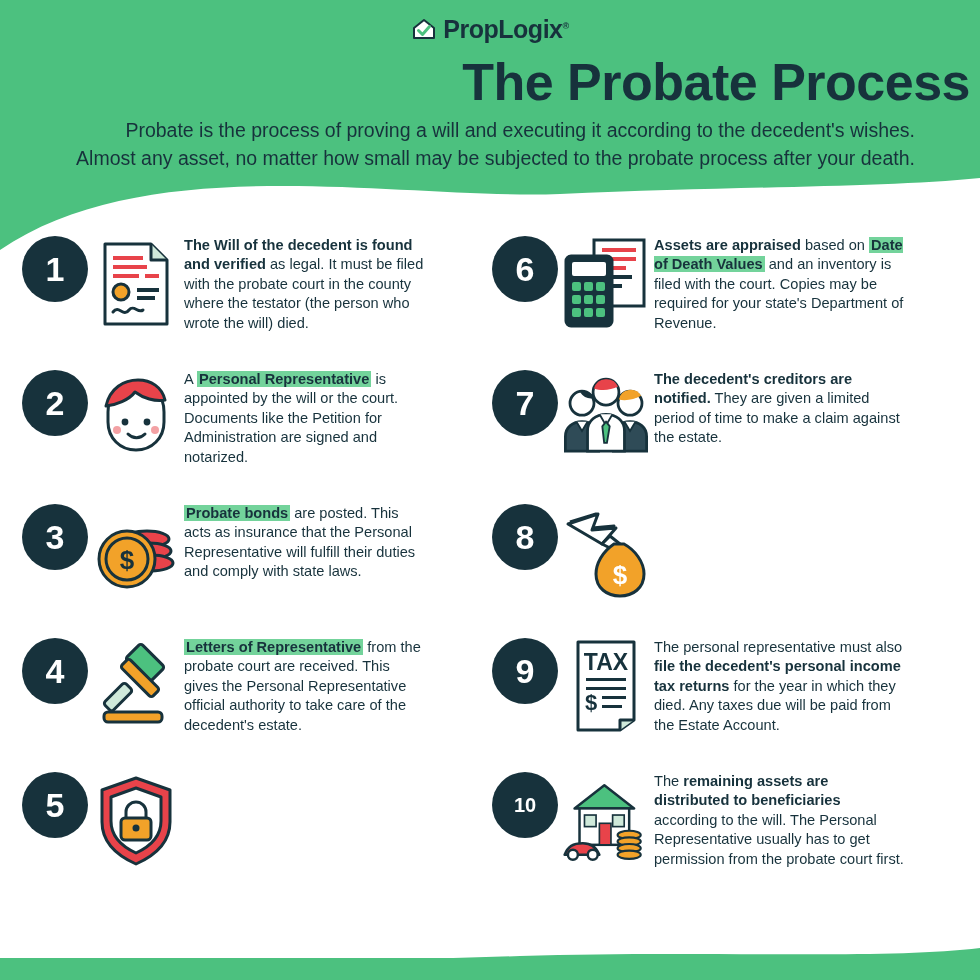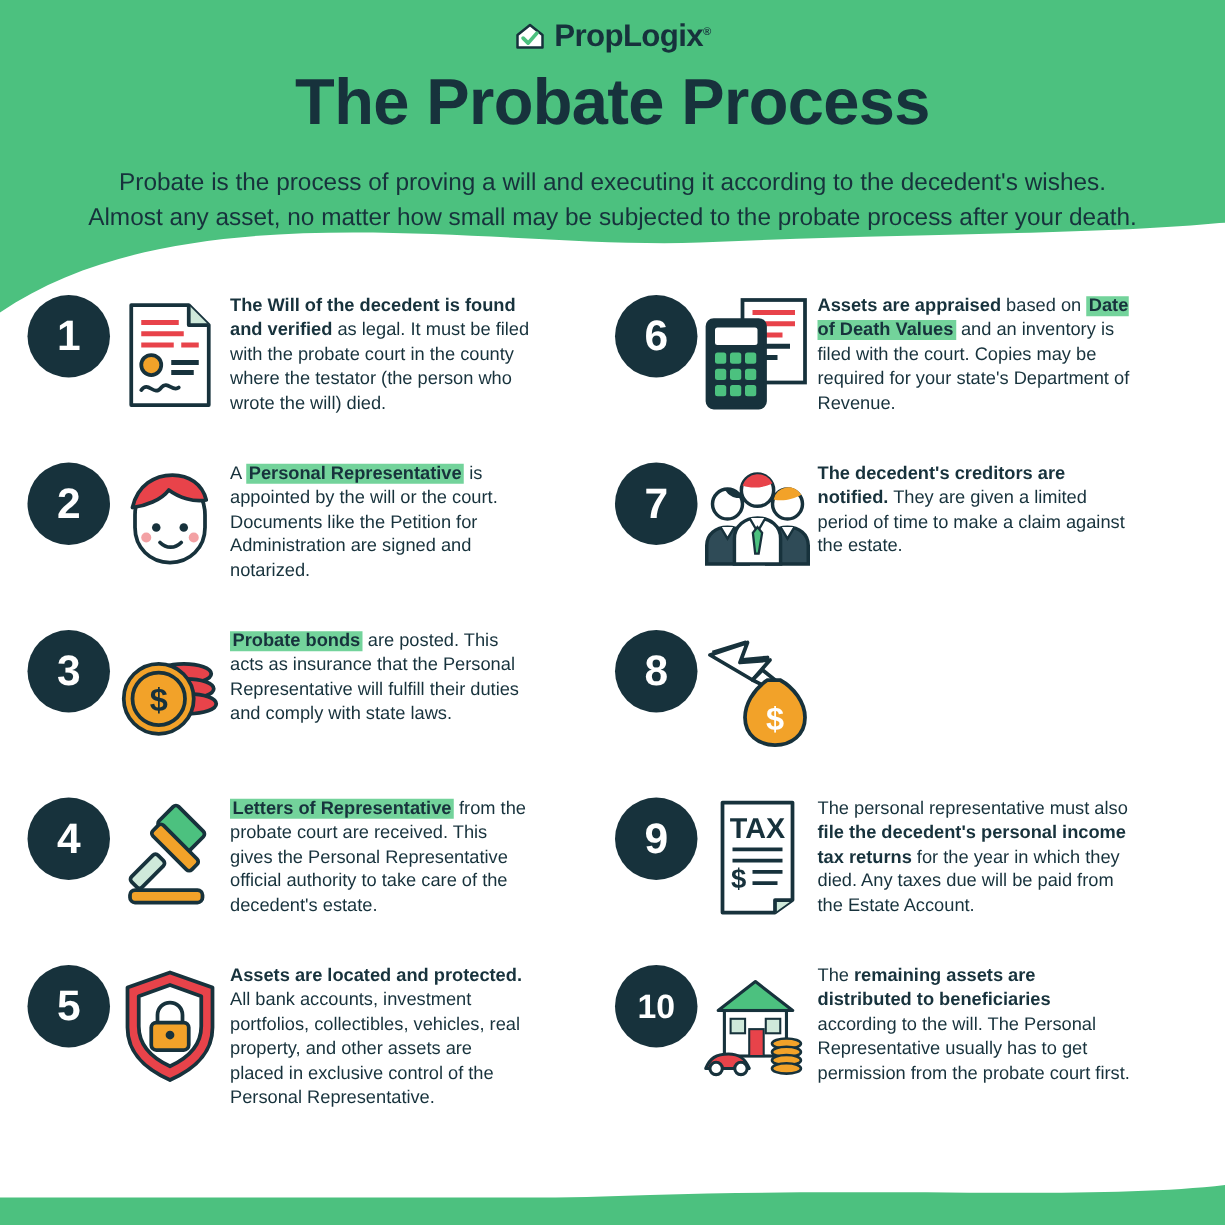--- a/index.html
+++ b/index.html
@@ -18,21 +18,21 @@
     position: relative;
     width: 980px;
     height: 980px;
     background: #4cc17f;
     overflow: hidden;
   }
   
   .header {
     position: relative;
     z-index: 3;
-    text-align: center;
+    text-align: right;
     padding-top: 14px;
     color: #17323c;
   }
   .logo {
     display: flex;
     align-items: center;
     justify-content: center;
     gap: 6px;
     height: 30px;
   }
@@ -48,30 +48,30 @@
     color: #17323c;
     position: relative;
   }
   .logo-text sup {
     font-size: 9px;
     vertical-align: super;
   }
   .title {
     font-size: 52px;
     font-weight: bold;
-    margin: 8px 0 2px 0;
+    margin: 8px 10px 2px 0;
     letter-spacing: -0.5px;
     color: #17323c;
   }
   .subtitle {
     font-size: 19.5px;
     line-height: 1.45;
     color: #17323c;
     width: 850px;
-    margin: 20px auto 0 auto;
+    margin: 4px auto 0 auto;
   }
   
   .white-sheet {
     position: absolute;
     left: 0;
     top: 178px;
     width: 980px;
     height: 802px;
     z-index: 1;
   }
@@ -102,21 +102,21 @@
     border-radius: 50%;
     background: #17323c;
     color: #ffffff;
     font-size: 34px;
     font-weight: bold;
     display: flex;
     align-items: center;
     justify-content: center;
     margin-top: 14px;
   }
-  .badge.wide { font-size: 27px; }
+  .badge.wide { font-size: 20px; }
   .art {
     flex: 0 0 auto;
     width: 96px;
     height: 112px;
     display: flex;
     align-items: center;
     justify-content: center;
     margin-top: 6px;
   }
   .text {
@@ -239,21 +239,20 @@
           <div class="badge">5</div>
           <div class="art">
             <svg width="88" height="100" viewBox="0 0 88 100">
     <path d="M44 8 L78 20 v32 c0 22 -16 34 -34 42 C26 86 10 74 10 52 V20 Z" fill="#e8434a" stroke="#17323c" stroke-width="3" stroke-linejoin="round"></path>
     <path d="M44 18 L69 27 v24 c0 17 -12 26 -25 32 C31 77 19 68 19 51 V27 Z" fill="#ffffff" stroke="#17323c" stroke-width="3" stroke-linejoin="round"></path>
     <path d="M34 48 v-6 a10 10 0 0 1 20 0 v6" fill="none" stroke="#17323c" stroke-width="3"></path>
     <rect x="29" y="48" width="30" height="22" rx="4" fill="#f2a229" stroke="#17323c" stroke-width="3"></rect>
     <circle cx="44" cy="58" r="3.5" fill="#17323c"></circle>
   </svg>
           </div>
-          <div class="text"><span style="font-weight: bold;">Assets are located and protected.</span><span> All bank accounts, investment portfolios, collectibles, vehicles, real property, and other assets are placed in exclusive control of the Personal Representative.</span></div>
         </div>
       </div>
     <div class="col col-right" id="col-right">
         <div class="step">
           <div class="badge">6</div>
           <div class="art">
             <svg width="96" height="100" viewBox="0 0 96 100">
     <rect x="36" y="6" width="50" height="66" fill="#ffffff" stroke="#17323c" stroke-width="3"></rect>
     <rect x="44" y="14" width="34" height="4" fill="#e8434a"></rect>
     <rect x="44" y="23" width="34" height="4" fill="#e8434a"></rect>

